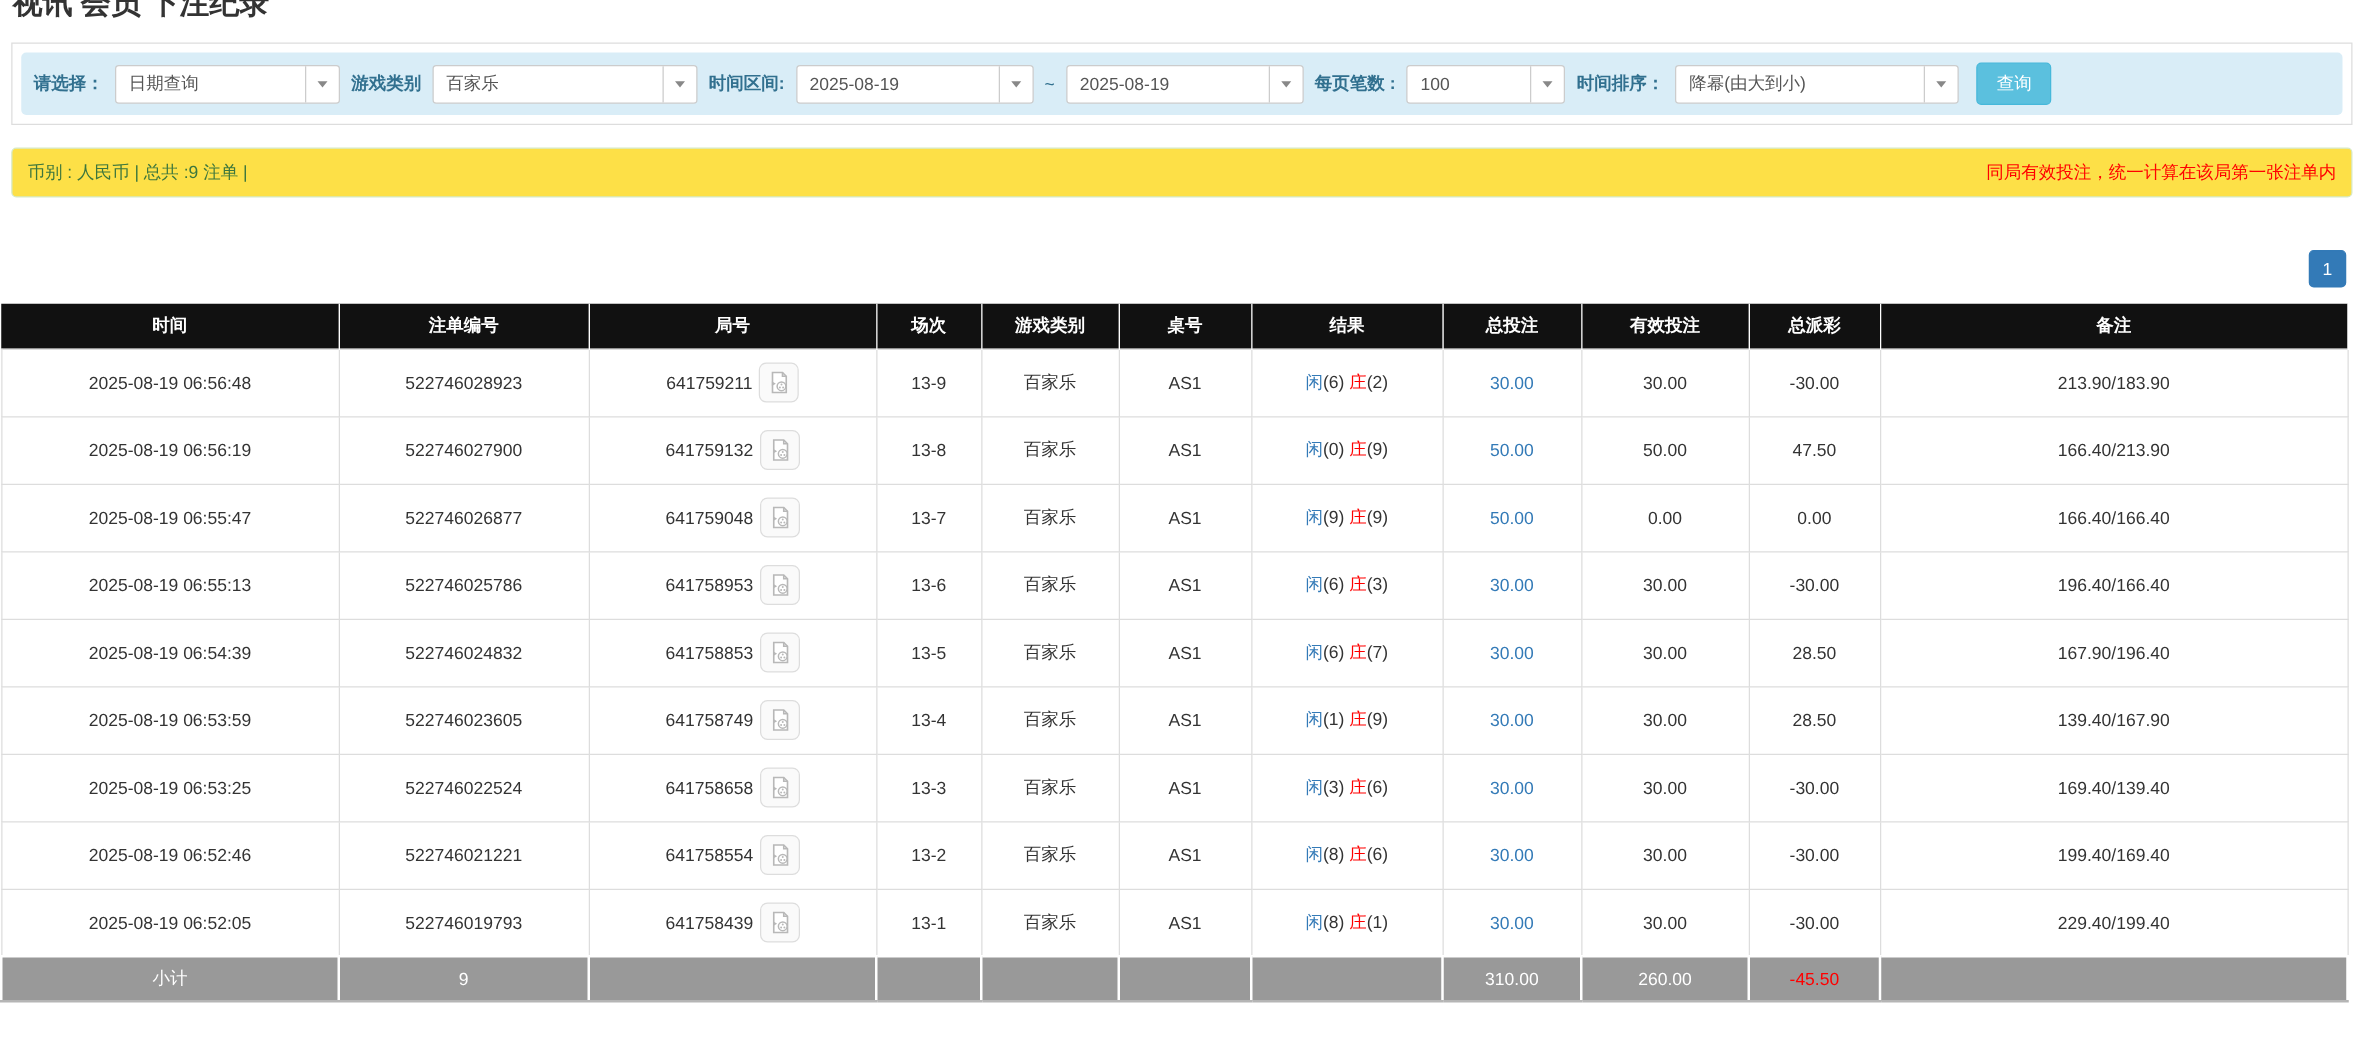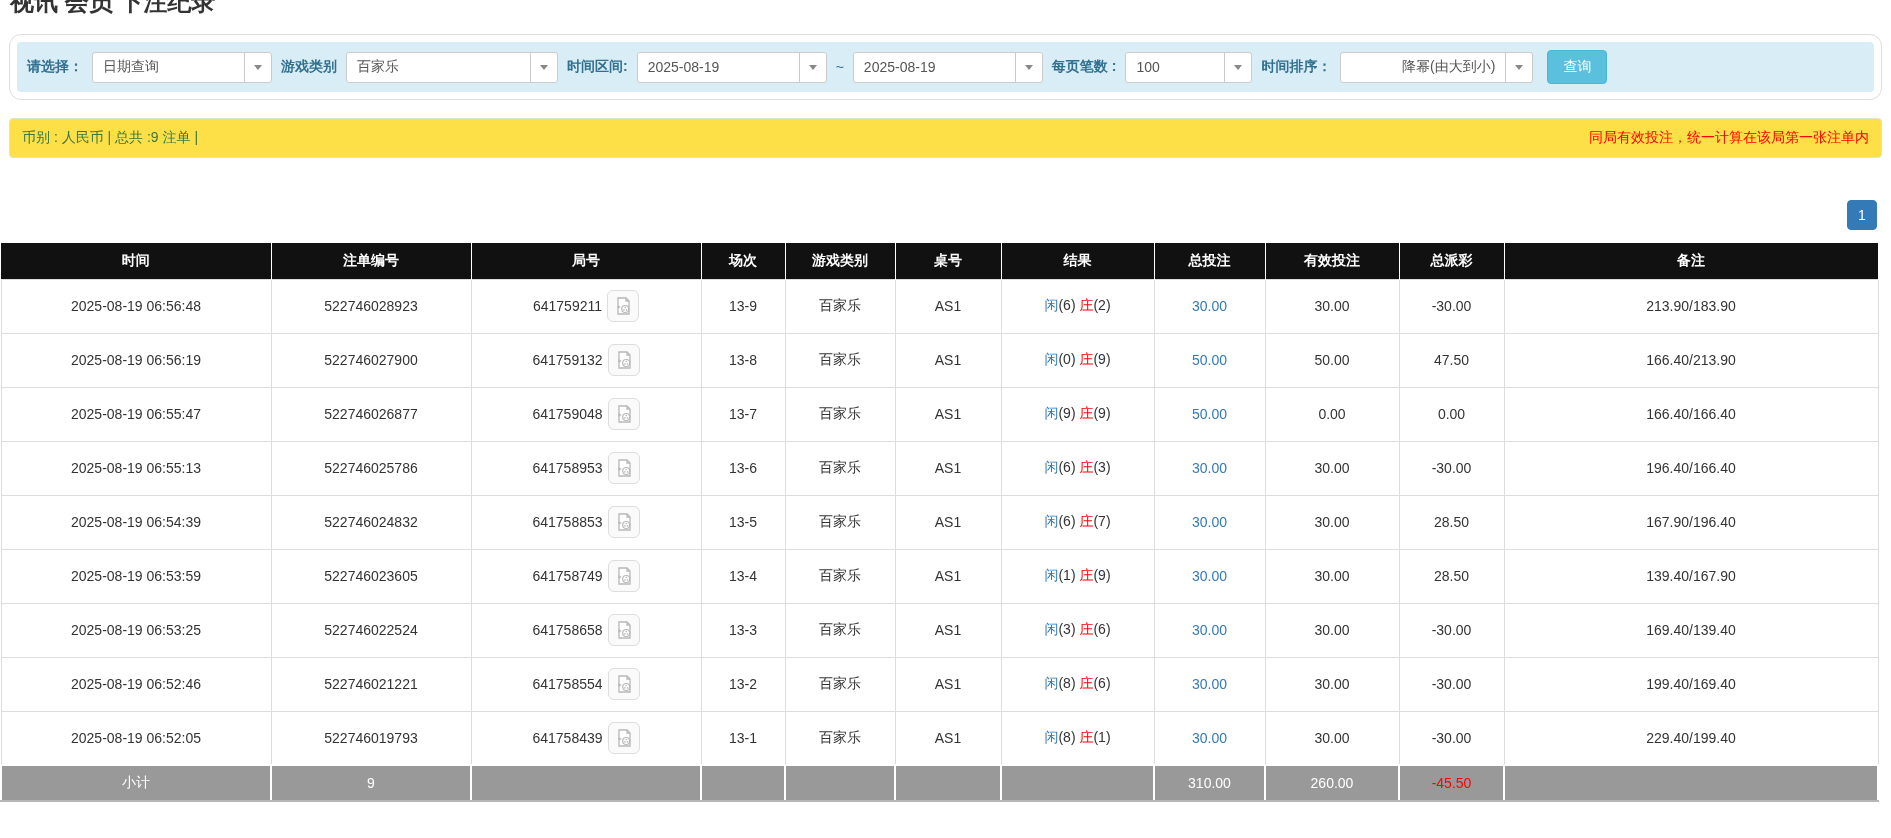--- a/index.html
+++ b/index.html
@@ -12,21 +12,21 @@
 
   
   .page-title {
     font-size:24px; font-weight:bold; color:#333;
     margin:-14px 0 0 10px; white-space:nowrap;
   }
 
   
   .filter-panel {
     margin:16px 9px 16px 9px;
-    background:#fff; border:1px solid #ddd; border-radius:12px;
+    background:#fff; border:1px solid #ddd; border-radius:0;
     padding:7px;
   }
   .filter-bar {
     background:#d9edf7; border-radius:4px;
     padding:8px 10px; display:flex; align-items:center; gap:9px;
   }
   .flabel { color:#31708f; font-weight:bold; font-size:14px; white-space:nowrap; }
   .tilde { color:#31708f; font-size:14px; }
   .sel {
     display:flex; align-items:center; justify-content:space-between;
@@ -37,21 +37,21 @@
   .sel .caret-box {
     width:27px; align-self:stretch; border-left:1px solid #ccc;
     display:flex; align-items:center; justify-content:center; flex:none;
   }
   .caret {
     width:0; height:0;
     border-left:4px solid transparent; border-right:4px solid transparent;
     border-top:5px solid #888;
   }
   .w-query { width:180px; } .w-game { width:212px; } .w-date { width:190px; }
-  .w-size { width:127px; } .w-sort { width:193px;justify-content:flex-end; }
+  .w-size { width:127px; } .w-sort { width:227px; }
   .btn-search {
     background:#5bc0de; border:1px solid #46b8da; color:#fff;
     border-radius:4px; height:34px; padding:0 15px; font-size:14px;
     margin-left:5px; cursor:pointer;
   }
 
   
   .info-bar {
     margin:18px 9px 0 9px; height:40px;
     background:#fde047; border:1px solid #d6e9c6; border-radius:4px;

